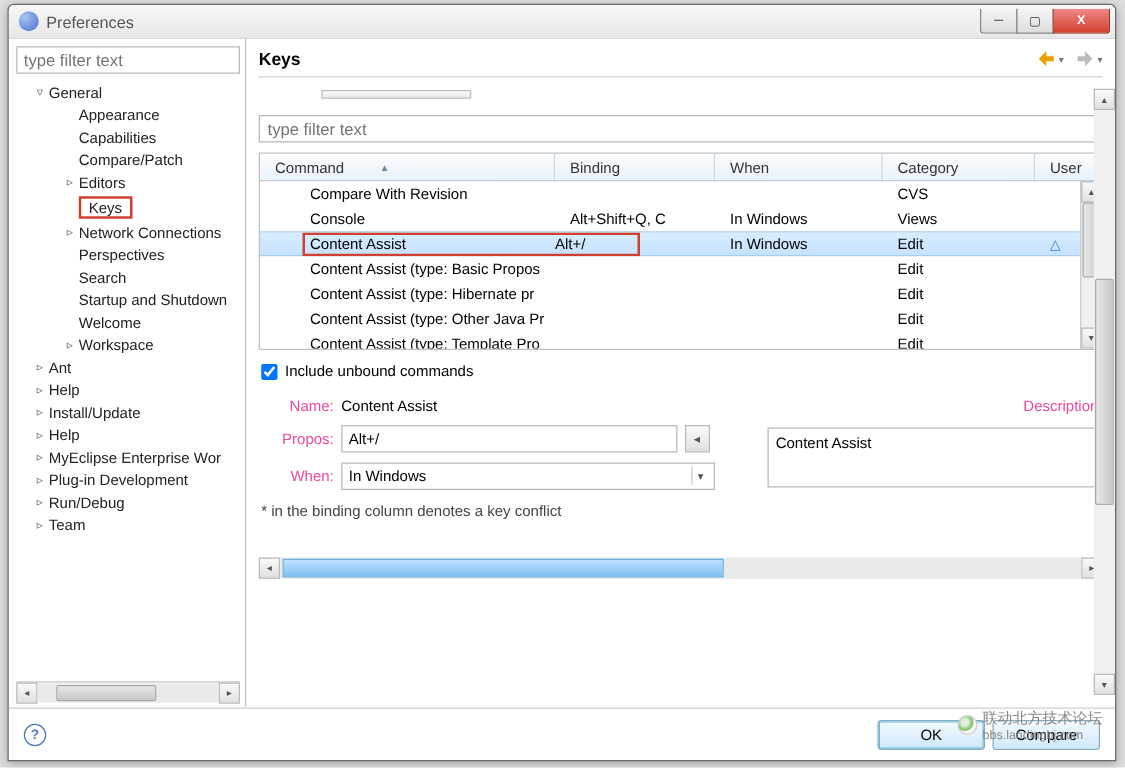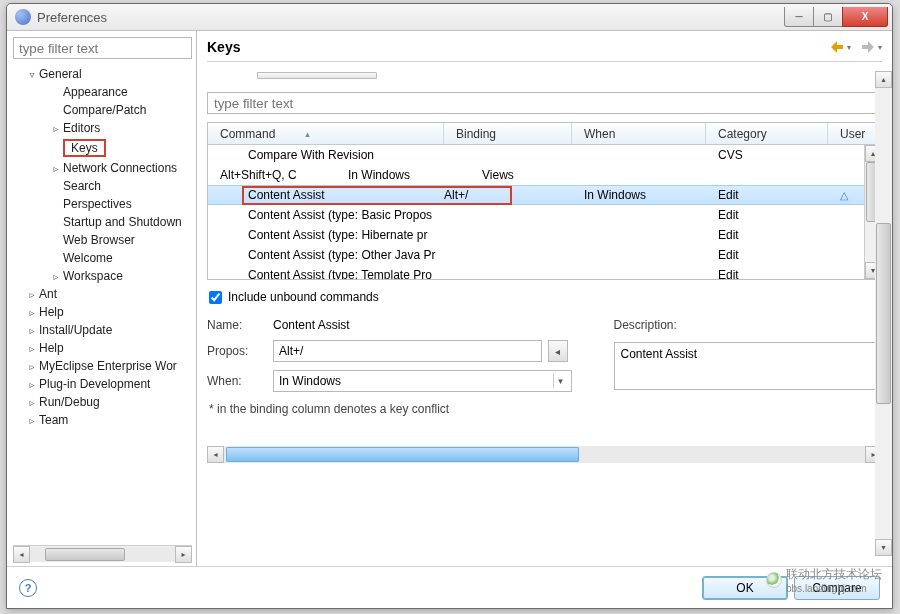--- a/index.html
+++ b/index.html
@@ -59,21 +59,21 @@
 .vscroll { position:absolute; right:0; top:22px; bottom:0; width:17px; background:#f0f0f0; border-left:1px solid #ccc; }
 .vscroll .varrow{ height:17px; border:1px solid #bbb; background:linear-gradient(#fafafa,#e0e0e0); display:flex;align-items:center;justify-content:center;font-size:8px;color:#555;}
 .vscroll .vtrack { position:absolute; top:17px; bottom:17px; left:0; right:0; }
 .vscroll .vthumb { position:absolute; top:0; height:60%; left:1px; right:1px; background:linear-gradient(90deg,#e8e8e8,#c8c8c8); border:1px solid #aaa; border-radius:2px;}
 .vscroll .varrow.bot { position:absolute; bottom:0; left:0; right:0;}
 
 .chkline { margin: 10px 0 14px 2px; display:flex; align-items:center; gap:4px; }
 .chkline input { margin-right:2px; }
 
 .formgrid { display:grid; grid-template-columns: 60px 1fr 24px 30px 1fr; column-gap: 6px; row-gap: 8px; align-items:center; }
-.lbl { text-align:left; color:#404040; }
+.lbl { text-align:right; color:#ec4899; }
 .txtin, .selectin { border:1px solid #b8b8b8; padding:3px 5px; height:22px; background:#fff; font-size:12px; }
 .sel-wrap { position:relative; }
 .sel-arrow { position:absolute; right:4px; top:3px; width:15px; height:15px; border-left:1px solid #ccc; display:flex;align-items:center;justify-content:center;font-size:9px;color:#555;}
 .clearbtn { width:20px; height:22px; border:1px solid #b8b8b8; background:linear-gradient(#fafafa,#e0e0e0); display:flex;align-items:center;justify-content:center; font-size:10px; color:#555;}
 .desclbl { align-self:start; }
 .descbox { border:1px solid #b8b8b8; height:48px; padding:4px 6px; font-size:12px; grid-row: span 2; }
 
 .conflict-note { margin: 10px 0 0 2px; color:#444; }
 
 .content-hscroll { margin-top: 30px; height:17px; background:#f0f0f0; display:flex; }
@@ -125,49 +125,49 @@
             <div class="tree-item lvl1">
               <span class="tw">▿</span>
               <span>General</span>
             </div>
             <div class="tree-item lvl2">
               <span class="tw"></span>
               <span>Appearance</span>
             </div>
             <div class="tree-item lvl2">
               <span class="tw"></span>
+              <span>Capabilities</span>
+            </div>
+            <div class="tree-item lvl2">
+              <span class="tw"></span>
               <span>Compare/Patch</span>
             </div>
             <div class="tree-item lvl2">
               <span class="tw">▹</span>
               <span>Editors</span>
             </div>
             <div class="tree-item lvl2">
               <span class="tw"></span>
               <span class="boxed">Keys</span>
             </div>
             <div class="tree-item lvl2">
               <span class="tw">▹</span>
               <span>Network Connections</span>
             </div>
             <div class="tree-item lvl2">
               <span class="tw"></span>
+              <span>Perspectives</span>
+            </div>
+            <div class="tree-item lvl2">
+              <span class="tw"></span>
               <span>Search</span>
             </div>
             <div class="tree-item lvl2">
               <span class="tw"></span>
-              <span>Perspectives</span>
-            </div>
-            <div class="tree-item lvl2">
-              <span class="tw"></span>
               <span>Startup and Shutdown</span>
-            </div>
-            <div class="tree-item lvl2">
-              <span class="tw"></span>
-              <span>Web Browser</span>
             </div>
             <div class="tree-item lvl2">
               <span class="tw"></span>
               <span>Welcome</span>
             </div>
             <div class="tree-item lvl2">
               <span class="tw">▹</span>
               <span>Workspace</span>
             </div>
             <div class="tree-item lvl1">
@@ -247,20 +247,21 @@
           </div>
           <div class="tbody-scroll" id="tbody">
               <div class="row">
                 <div class="cell" style="width: 236px; padding-left: 40px;">Compare With Revision</div>
                 <div class="cell" style="width: 128px;"></div>
                 <div class="cell" style="width: 134px;"></div>
                 <div class="cell" style="width: 122px;">CVS</div>
                 <div class="cell tri" style="width: 30px;"></div>
               </div>
               <div class="row">
+                <div class="cell" style="width: 236px; padding-left: 40px;">Console</div>
                 <div class="cell" style="width: 128px;">Alt+Shift+Q, C</div>
                 <div class="cell" style="width: 134px;">In Windows</div>
                 <div class="cell" style="width: 122px;">Views</div>
                 <div class="cell tri" style="width: 30px;"></div>
               </div>
               <div class="row sel">
                 <div class="cell" style="width: 364px; padding-left: 40px;"><span class="redbox" style="display: inline-flex; align-items: center; width: 270px; padding-left: 4px; margin-left: -6px;">
                     <span style="width: 196px;">Content Assist</span>
                     <span>Alt+/</span>
                   </span></div>

